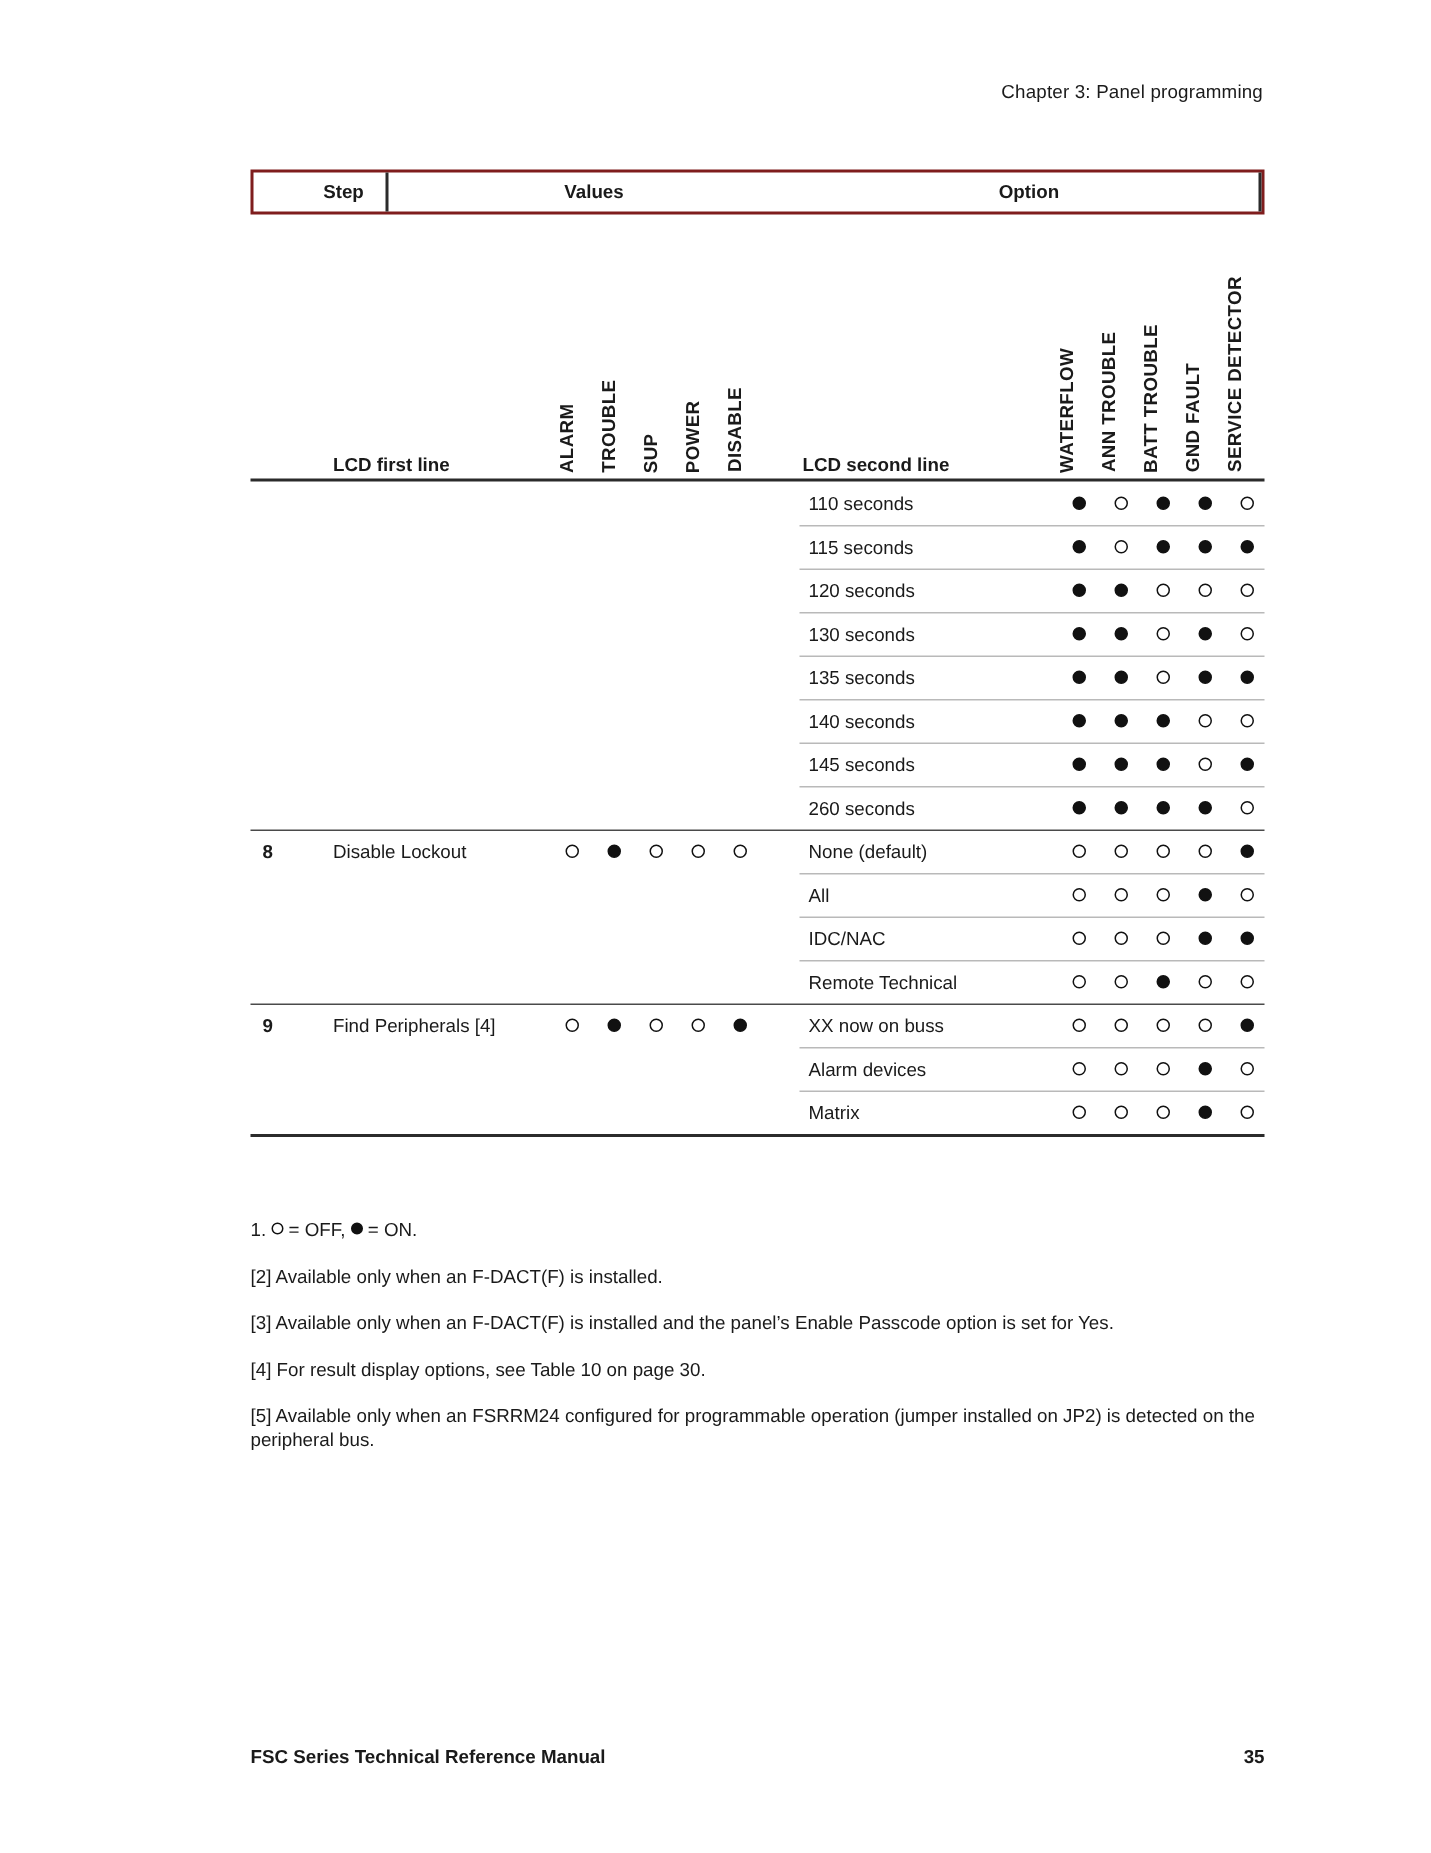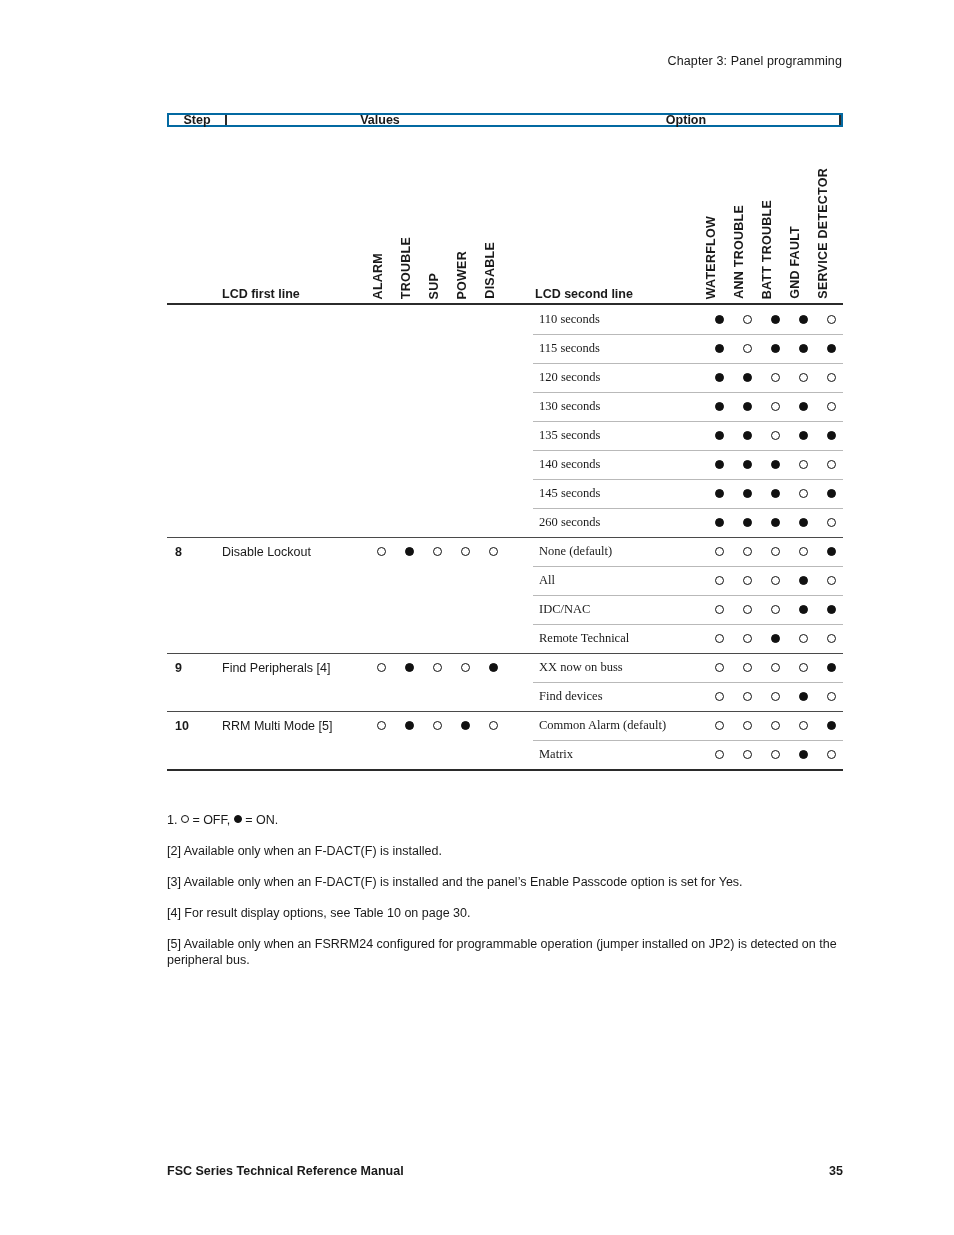--- a/index.html
+++ b/index.html
@@ -36,23 +36,24 @@
   .table-wrap {
     position: absolute;
     left: 167px;
     top: 113px;
     width: 676px;
   }
 
   
   .head-band {
     display: flex;
-    border: 2px solid #0369a1;
-    box-sizing: border-box;
-    height: 14px;
+    border: 2px solid #7f1d1d;
+    box-sizing: border-box;
+    height: 30px;
+    padding-left: 32px;
   }
   .head-cell {
     display: flex;
     align-items: center;
     justify-content: center;
     font-size: 12.5px;
     font-weight: bold;
     box-sizing: border-box;
     height: 100%;
   }
@@ -139,21 +140,20 @@
   .c-dots-left {
     width: 156px;
     position: relative;
     height: 100%;
   }
   .c-second {
     width: 176px;
     margin-left: 6px;
     font-size: 12.5px;
     white-space: nowrap;
-    font-family: Liberation Serif, serif;
   }
   .c-dots-right {
     flex: 1;
     position: relative;
     height: 100%;
   }
 
   .dot {
     position: absolute;
     top: 50%;
@@ -420,46 +420,27 @@
             <span class="dot off" style="left: 28px;"></span>
             <span class="dot off" style="left: 56px;"></span>
             <span class="dot off" style="left: 84px;"></span>
             <span class="dot on" style="left: 112px;"></span>
           </div>
         </div>
         <div class="row">
           <div class="c-step"></div>
           <div class="c-option"></div>
           <div class="c-dots-left"></div>
-          <div class="c-second">Find devices</div>
-          <div class="c-dots-right">
-            <span class="dot off" style="left: 0px;"></span>
-            <span class="dot off" style="left: 28px;"></span>
-            <span class="dot off" style="left: 56px;"></span>
-            <span class="dot on" style="left: 84px;"></span>
-            <span class="dot off" style="left: 112px;"></span>
-          </div>
-        </div>
-        <div class="row first-in-group">
-          <div class="c-step">10</div>
-          <div class="c-option">RRM Multi Mode [5]</div>
-          <div class="c-dots-left">
-            <span class="dot off" style="left: 0px;"></span>
-            <span class="dot on" style="left: 28px;"></span>
-            <span class="dot off" style="left: 56px;"></span>
-            <span class="dot on" style="left: 84px;"></span>
-            <span class="dot off" style="left: 112px;"></span>
-          </div>
-          <div class="c-second">Common Alarm (default)</div>
-          <div class="c-dots-right">
-            <span class="dot off" style="left: 0px;"></span>
-            <span class="dot off" style="left: 28px;"></span>
-            <span class="dot off" style="left: 56px;"></span>
-            <span class="dot off" style="left: 84px;"></span>
-            <span class="dot on" style="left: 112px;"></span>
+          <div class="c-second">Alarm devices</div>
+          <div class="c-dots-right">
+            <span class="dot off" style="left: 0px;"></span>
+            <span class="dot off" style="left: 28px;"></span>
+            <span class="dot off" style="left: 56px;"></span>
+            <span class="dot on" style="left: 84px;"></span>
+            <span class="dot off" style="left: 112px;"></span>
           </div>
         </div>
         <div class="row">
           <div class="c-step"></div>
           <div class="c-option"></div>
           <div class="c-dots-left"></div>
           <div class="c-second">Matrix</div>
           <div class="c-dots-right">
             <span class="dot off" style="left: 0px;"></span>
             <span class="dot off" style="left: 28px;"></span>

